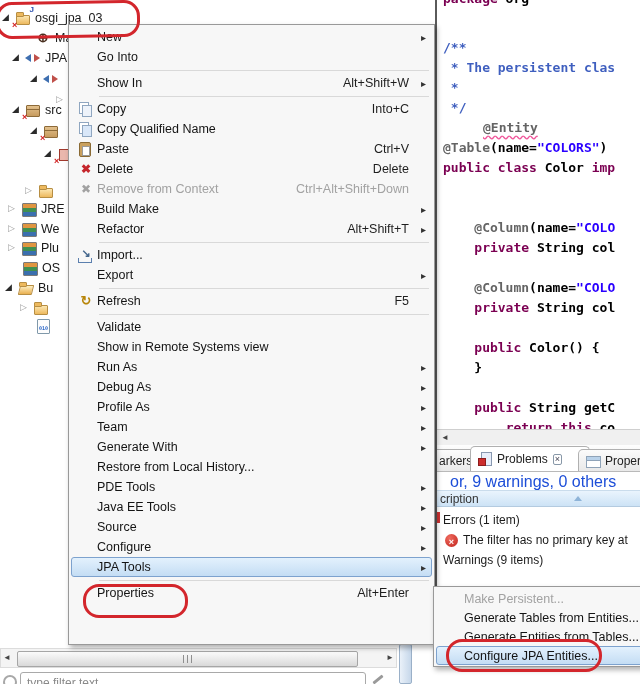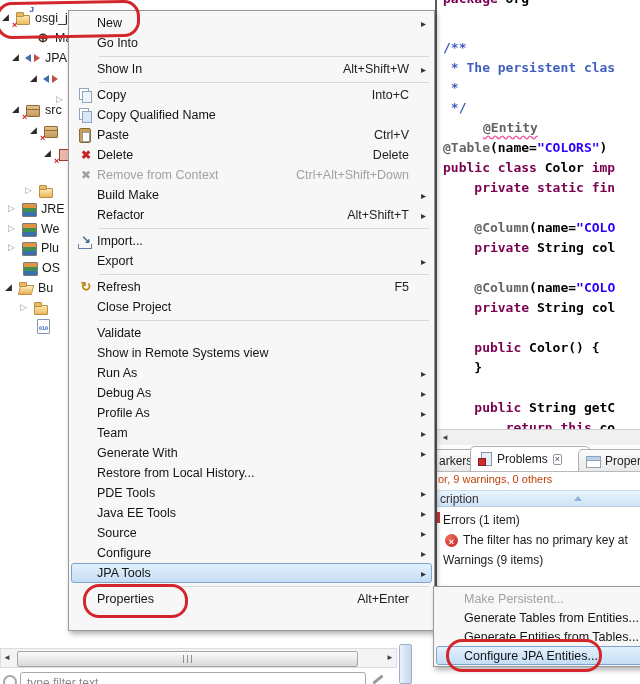--- a/index.html
+++ b/index.html
@@ -65,37 +65,37 @@
   .tab-markers{left:-6px;width:44px}
   .tab-problems{left:33px;width:104px}
   .tab-properties{left:141px;width:90px}
   .tab-close{font-size:9px;border:1px solid #8898a8;border-radius:2px;padding:0 1px;margin-left:5px;color:#445;line-height:9px}
   .ic-probs{position:relative;width:15px;height:14px;margin-right:4px;flex:none}
   .ic-probs::before{content:"";position:absolute;left:3px;top:0;width:9px;height:12px;background:#e8eefa;border:1px solid #8898b0}
   .ic-probs::after{content:"";position:absolute;left:0;bottom:0;width:6px;height:6px;background:#cc2d2d;border:1px solid #8c1d1d}
   .ic-props{position:relative;width:15px;height:14px;margin-right:4px;flex:none}
   .ic-props::before{content:"";position:absolute;left:0;top:2px;width:13px;height:10px;background:#fff;border:1px solid #8fa3b8}
   .ic-props::after{content:"";position:absolute;left:0;top:2px;width:13px;height:3px;background:#b9d2ea;border:1px solid #8fa3b8}
-  #psummary{position:absolute;left:1px;top:28px;font-size:11px;color:#c2410c;white-space:nowrap}
+  #psummary{position:absolute;left:13px;top:28px;font-size:16px;color:#1d4ed8;white-space:nowrap}
   #pheader{position:absolute;left:0;top:45px;right:0;height:17px;font-size:12px;color:#333;
     background:linear-gradient(#eaf4fd,#cde3f6);border-top:1px solid #cadcec;border-bottom:1px solid #b4cbe0;
     line-height:17px;padding-left:3px;box-sizing:border-box}
   .sort-up{position:absolute;left:137px;top:5px;width:0;height:0;
     border-left:4px solid transparent;border-right:4px solid transparent;border-bottom:5px solid #8fb4d8}
   .prow{position:absolute;left:6px;height:18px;display:flex;align-items:flex-end;font-size:12px;color:#1b1b1b;white-space:nowrap}
   .prow-errors{top:64px}
   .prow-erritem{top:84px;left:8px}
   .prow-warnings{top:104px}
   #err-sliver{position:absolute;left:0;top:67px;width:3px;height:11px;background:#cc3232}
   .ic-error{position:relative;width:13px;height:13px;border-radius:50%;flex:none;margin-right:5px;
     background:radial-gradient(circle at 35% 30%,#ef6a5e,#c0231c);color:#fff;text-align:center}
   .ic-error span{font:bold 9px "Liberation Sans",sans-serif;line-height:13px;color:#fff}
 
   
-  #context-menu{position:absolute;left:68px;top:10px;width:367px;height:621px;box-sizing:border-box;
+  #context-menu{position:absolute;left:68px;top:24px;width:367px;height:621px;box-sizing:border-box;
     background:#f7f7f7;border:1px solid #999;box-shadow:2px 3px 5px rgba(0,0,0,.3);padding:2px 2px;z-index:40}
   .menu-item{height:20px;display:flex;align-items:center;padding:0 6px 0 4px;font-size:12.5px;color:#141414;box-sizing:border-box}
   .menu-item.highlighted{background:linear-gradient(#e3f1fd,#c4ddf4);border:1px solid #7da2ce;border-radius:3px;padding:0 5px 0 3px}
   .menu-item.disabled .mi-label,.menu-item.disabled .mi-shortcut,.menu-item.disabled .mi-icon{color:#a2a2a2}
   .menu-separator{height:6px;position:relative}
   .menu-separator::after{content:"";position:absolute;left:28px;right:3px;top:3px;border-top:1px solid #d9d9d9}
   .mi-icon{width:22px;flex:0 0 22px;height:16px;position:relative;text-align:center;line-height:16px}
   .mi-label{white-space:nowrap}
   .mi-shortcut{margin-left:auto;padding-right:5px;color:#1e1e1e;white-space:nowrap}
   .mi-arrow{width:12px;flex:0 0 12px;text-align:right;color:#333;font-size:10px}
@@ -234,21 +234,21 @@
 <div id="editor">
   <div id="code-lines">
       <div class="code-line" style="top: -9px;"><span class="code-seg kw">package</span><span class="code-seg plain"> org</span></div>
       <div class="code-line" style="top: 40px;"><span class="code-seg doc">/**</span></div>
       <div class="code-line" style="top: 60px;"><span class="code-seg doc"> * The persistent clas</span></div>
       <div class="code-line" style="top: 80px;"><span class="code-seg doc"> *</span></div>
       <div class="code-line" style="top: 100px;"><span class="code-seg doc"> */</span></div>
       <div class="code-line" style="top: 120px; margin-left: 40px;"><span class="code-seg ann squiggle">@Entity</span></div>
       <div class="code-line" style="top: 140px;"><span class="code-seg ann">@Table</span><span class="code-seg plain">(name=</span><span class="code-seg str">"COLORS"</span><span class="code-seg plain">)</span></div>
       <div class="code-line" style="top: 160px;"><span class="code-seg kw">public class</span><span class="code-seg plain"> Color </span><span class="code-seg kw">imp</span></div>
-      <div class="code-line" style="top: 180px;"><span class="code-seg plain">    </span><span class="code-seg kw">private static fin</span></div>
+      <div class="code-line" style="top: 180px;"><span class="code-seg plain">    </span></div>
       <div class="code-line" style="top: 200px;"></div>
       <div class="code-line" style="top: 220px;"><span class="code-seg plain">    </span><span class="code-seg ann">@Column</span><span class="code-seg plain">(name=</span><span class="code-seg str">"COLO</span></div>
       <div class="code-line" style="top: 240px;"><span class="code-seg plain">    </span><span class="code-seg kw">private</span><span class="code-seg plain"> String col</span></div>
       <div class="code-line" style="top: 260px;"></div>
       <div class="code-line" style="top: 280px;"><span class="code-seg plain">    </span><span class="code-seg ann">@Column</span><span class="code-seg plain">(name=</span><span class="code-seg str">"COLO</span></div>
       <div class="code-line" style="top: 300px;"><span class="code-seg plain">    </span><span class="code-seg kw">private</span><span class="code-seg plain"> String col</span></div>
       <div class="code-line" style="top: 320px;"></div>
       <div class="code-line" style="top: 340px;"><span class="code-seg plain">    </span><span class="code-seg kw">public</span><span class="code-seg plain"> Color() {</span></div>
       <div class="code-line" style="top: 360px;"><span class="code-seg plain">    }</span></div>
       <div class="code-line" style="top: 380px;"></div>
@@ -369,26 +369,20 @@
       <span class="mi-shortcut"></span>
       <span class="mi-arrow">▸</span>
     </div>
     <div class="menu-separator"></div>
     <div class="menu-item">
       <span class="mi-icon icon-refresh">↻</span>
       <span class="mi-label">Refresh</span>
       <span class="mi-shortcut">F5</span>
       <span class="mi-arrow"></span>
     </div>
-    <div class="menu-item">
-      <span class="mi-icon"></span>
-      <span class="mi-label">Close Project</span>
-      <span class="mi-shortcut"></span>
-      <span class="mi-arrow"></span>
-    </div>
     <div class="menu-separator"></div>
     <div class="menu-item">
       <span class="mi-icon"></span>
       <span class="mi-label">Validate</span>
       <span class="mi-shortcut"></span>
       <span class="mi-arrow"></span>
     </div>
     <div class="menu-item">
       <span class="mi-icon"></span>
       <span class="mi-label">Show in Remote Systems view</span>

